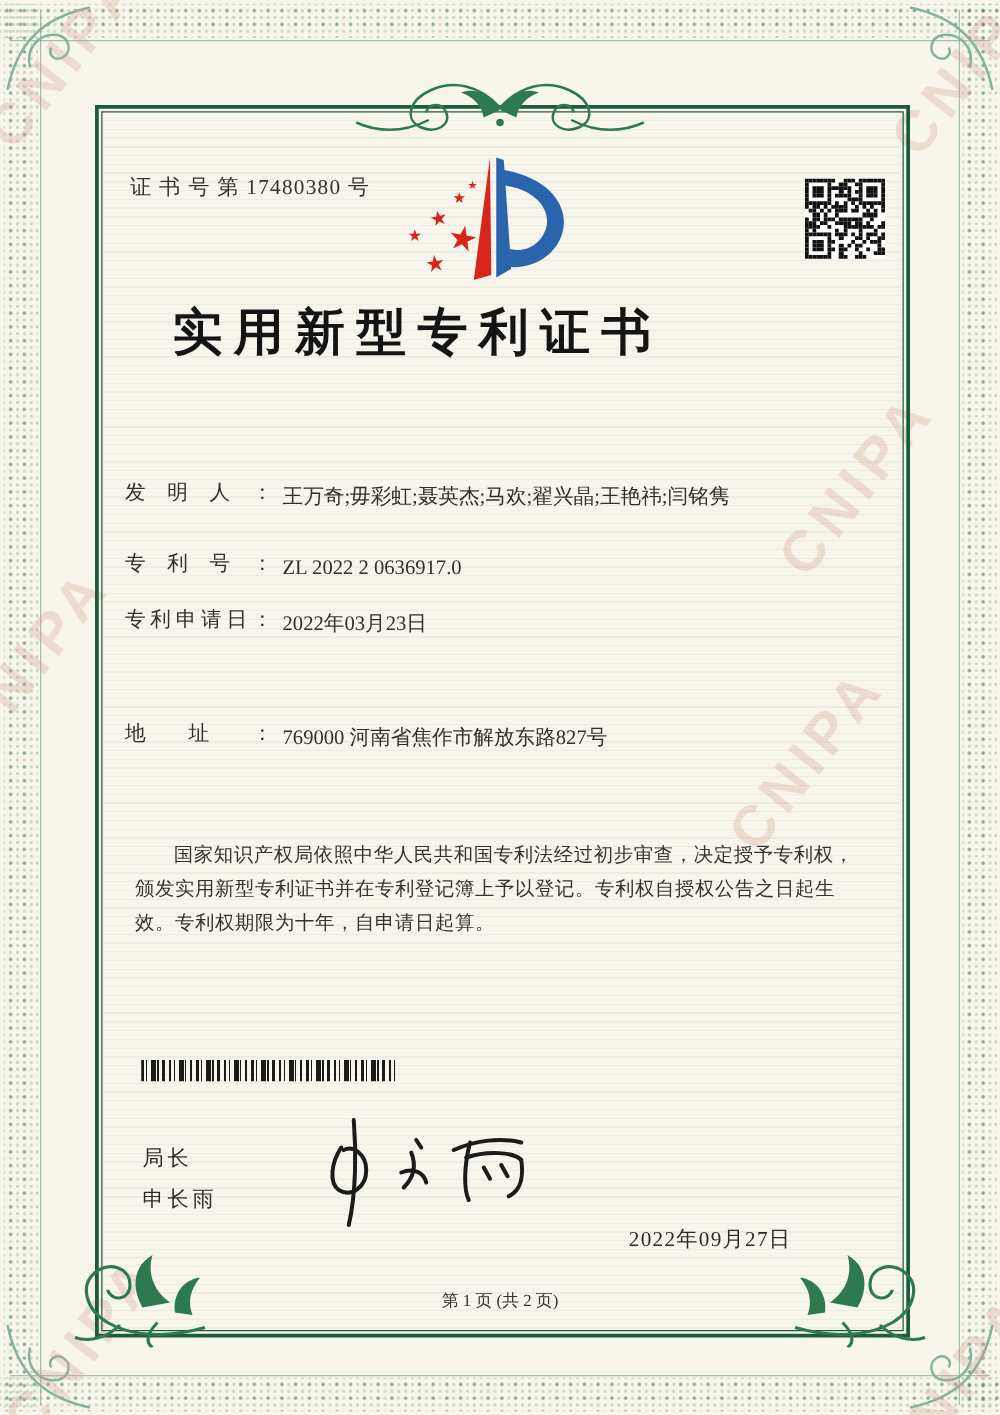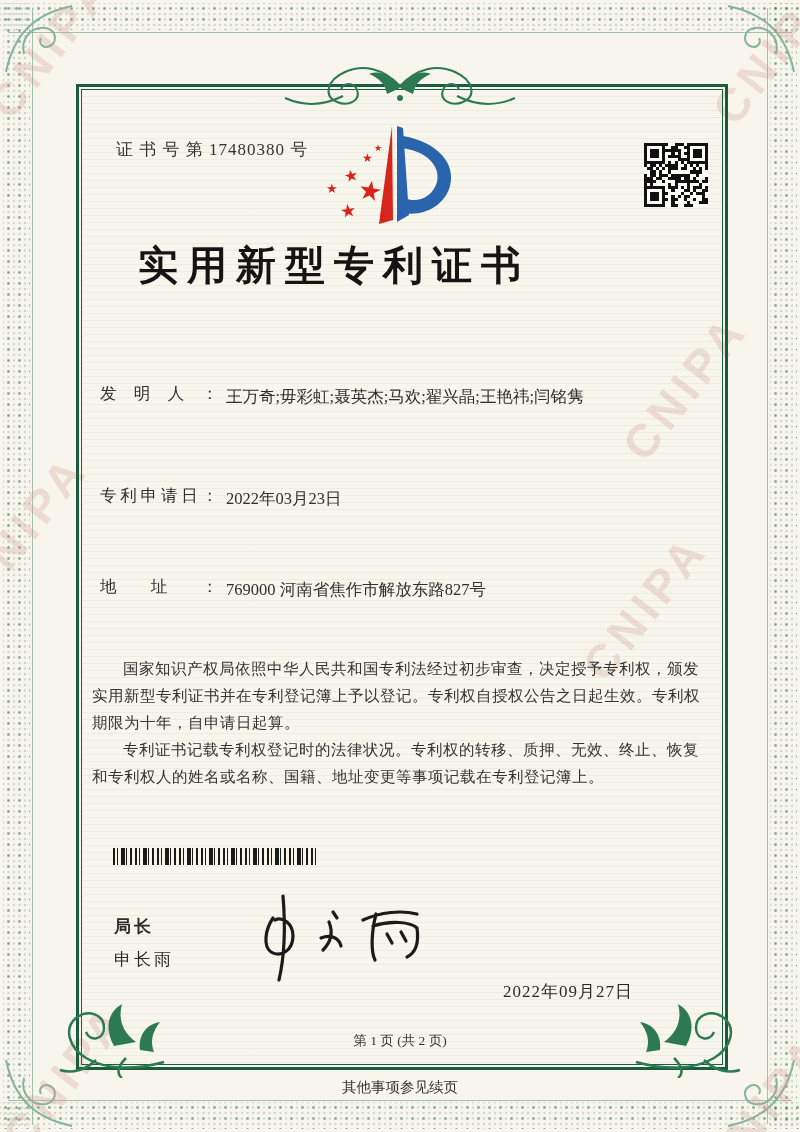--- a/index.html
+++ b/index.html
@@ -26,41 +26,41 @@
       font-weight:bold;font-size:46px;letter-spacing:6px;color:rgba(209,160,147,.30);
       transform:rotate(-52deg);white-space:nowrap;pointer-events:none;}
 
   
   .frame{position:absolute;left:76px;top:84px;width:646px;height:980px;border:3px solid #1c5c3e;}
   .frame-inner{position:absolute;inset:2px;border:1px solid #1c5c3e;}
   .frame-texture{position:absolute;inset:4px;
       background:repeating-linear-gradient(0deg, rgba(90,140,110,.08) 0 1px, transparent 1px 7px);}
 
   
-  .certno{left:116px;top:138px;font-size:17px;letter-spacing:1px;color:#333;}
+  .certno{left:104px;top:138px;font-size:17px;letter-spacing:1px;color:#333;}
   .title{left:0;top:238px;width:668px;text-align:center;font-size:40px;font-weight:700;
          letter-spacing:9px;color:#141414;}
   .row{left:100px;font-size:16.5px;color:#2f2f2f;}
   .lbl{display:inline-block;width:118px;text-align:justify;text-align-last:justify;
        vertical-align:top;}
   .val{display:inline-block;margin-left:8px;vertical-align:top;line-height:27px;}
   .paras{left:92px;top:655px;width:618px;font-size:15.5px;line-height:27px;
          letter-spacing:.5px;color:#333;}
-  .paras p{margin:0;text-indent:2em;font-family:Liberation Serif, serif;}
+  .paras p{margin:16px;text-indent:2em;font-family:Liberation Serif, serif;}
 
   
   .barcode{left:113px;top:848px;width:206px;height:17px;
     background:repeating-linear-gradient(90deg,
       #1a1a1a 0 2px, transparent 2px 4px,
       #1a1a1a 4px 5px, transparent 5px 8px,
       #1a1a1a 8px 12px, transparent 12px 13px,
       #1a1a1a 13px 14px, transparent 14px 17px,
       #1a1a1a 17px 19px, transparent 19px 22px);}
 
-  .signer-title{left:114px;top:915px;font-size:17px;letter-spacing:3px;font-weight:bold;}
+  .signer-title{left:114px;top:915px;font-size:17px;letter-spacing:3px;}
   .signer-name{left:114px;top:948px;font-size:17px;letter-spacing:3px;}
   .issue-date{left:503px;top:980px;font-size:17px;letter-spacing:1px;}
   .pageinfo{left:0;top:1032px;width:800px;text-align:center;font-size:13.5px;color:#333;}
   .footnote{left:0;top:1078px;width:800px;text-align:center;font-size:14.5px;color:#333;}
 
   
   .logo{left:318px;top:120px;width:164px;height:116px;}
   .star{position:absolute;color:#d8251c;line-height:1;}
 
   
@@ -421,34 +421,36 @@
       <i style="left: 45.75px; top: 61px;"></i>
     </div>
 
   <div class="abs title">实用新型专利证书</div>
 
 
   <div class="abs row" style="top:383px">
     <span class="lbl">发明人：</span><span class="val"><span>王万奇;毋彩虹;聂英杰;马欢;翟兴晶;王艳祎;闫铭隽</span><br></span>
   </div>
 
+  <div class="abs row" style="top:440px">
+    <span class="lbl">专利号：</span><span class="val">ZL 2022 2 0636917.0</span>
+  </div>
 
   <div class="abs row" style="top:485px">
     <span class="lbl">专利申请日：</span><span class="val">2022年03月23日</span>
   </div>
 
 
   <div class="abs row" style="top:576px">
     <span class="lbl">地址：</span><span class="val">769000 河南省焦作市解放东路827号</span>
   </div>
 
 
   <div class="abs paras">
     <p>国家知识产权局依照中华人民共和国专利法经过初步审查，决定授予专利权，颁发实用新型专利证书并在专利登记簿上予以登记。专利权自授权公告之日起生效。专利权期限为十年，自申请日起算。</p>
-    <p>专利证书记载专利权登记时的法律状况。专利权的转移、质押、无效、终止、恢复和专利权人的姓名或名称、国籍、地址变更等事项记载在专利登记簿上。</p>
   </div>
 
   <div class="abs barcode"></div>
 
   <div class="abs signer-title">局长</div>
   <div class="abs signer-name">申长雨</div>
 
   <svg class="abs" style="left:235px;top:890px" width="200" height="92" viewBox="0 0 200 92">
     <g stroke="#1b1b1b" fill="none" stroke-width="3.2" stroke-linecap="round">
       <path d="M38,28 C30,40 28,56 36,62 C46,68 58,60 58,46 C58,34 48,26 40,30"></path>
@@ -461,15 +463,14 @@
       <path d="M138,36 C156,30 176,32 182,38 C184,52 182,62 172,67"></path>
       <path d="M152,44 l5,9"></path>
       <path d="M166,42 l5,9"></path>
     </g>
   </svg>
 
   <div class="abs issue-date">2022年09月27日</div>
 
   <div class="abs pageinfo">第 1 页 (共 2 页)</div>
 
-  <div class="abs footnote">其他事项参见续页</div>
 
 </div>
 
 </body></html>

